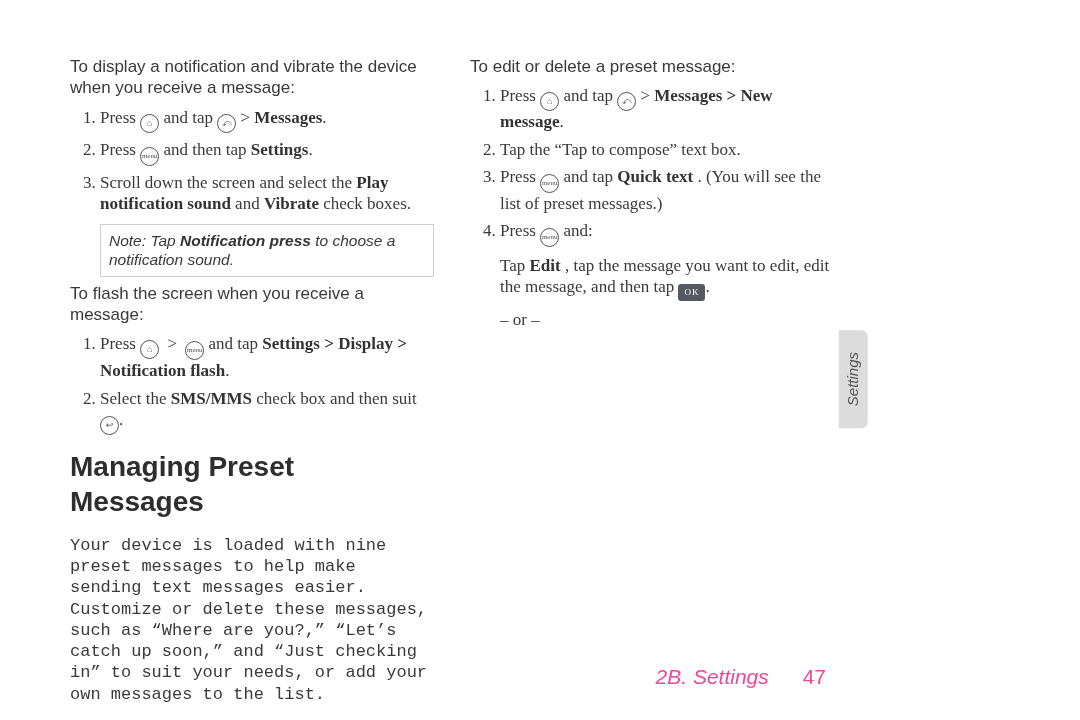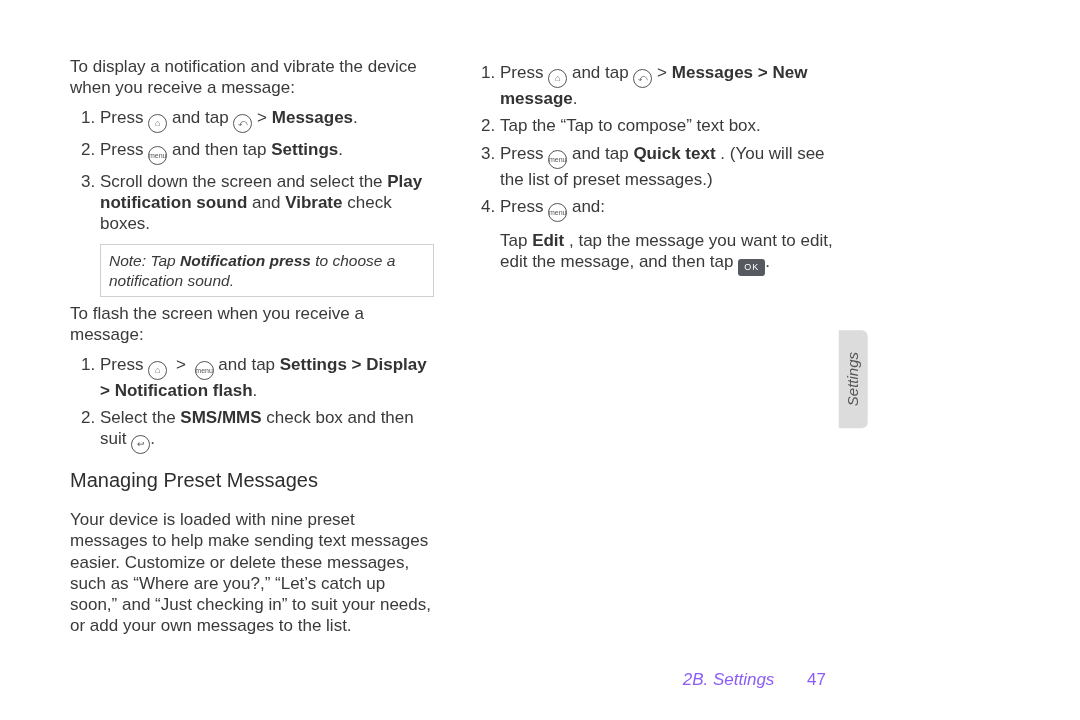--- a/index.html
+++ b/index.html
@@ -37,39 +37,40 @@
   .col {
     flex: 1 1 0;
     min-width: 0;
   }
   p.intro {
     margin: 0 0 8px 0;
   }
   ol {
     margin: 2px 0 10px 0;
     padding-left: 30px;
+    font-family: Liberation Serif, serif;
   }
   ol > li {
     margin: 6px 0;
   }
   .sub {
     margin: 8px 0;
   }
   .note-box {
     border: 1px solid var(--box-border);
     background: #fff;
     padding: 6px 8px;
     font-size: 15.5px;
     margin: 6px 0 6px 30px;
     font-style: italic;
   }
   .note-box b { font-style: italic; }
   h3.section {
-    font-weight: 400;
-    font-size: 20px;
+    font-weight: 700;
+    font-size: 28px;
     margin: 14px 0 6px 0;
     color: #2e2e2e;
   }
   b { font-weight: 700; color: #333; }
   
   .ic {
     display: inline-flex;
     align-items: center;
     justify-content: center;
     vertical-align: -3px;
@@ -111,22 +112,22 @@
     writing-mode: vertical-rl;
     transform: rotate(180deg);
     text-align: center;
   }
   
   .footer {
     position: absolute;
     bottom: 30px;
     right: 78px;
     font-style: italic;
-    font-size: 17px;
-    color: #8b5cf6;
+    font-size: 21px;
+    color: #ec4899;
   }
   .footer .pg {
     font-style: normal;
     margin-left: 28px;
   }
 </style>
 </head>
 <body>
 
 <div class="page">
@@ -176,24 +177,25 @@
         </li>
         <li>
           <span>Select the </span>
           <b>SMS/MMS</b>
           <span> check box and then suit </span>
           <span class="ic">↩</span><span>.</span>
         </li>
       </ol>
 
       <h3 class="section">Managing Preset Messages</h3>
-      <p style="margin-top:16px;">Your device is loaded with nine preset messages to help make sending text messages easier. Customize or delete these messages, such as “Where are you?,” “Let’s catch up soon,” and “Just checking in” to suit your needs, or add your own messages to the list.</p>
+      <p style="margin-top:16px;font-family:Liberation Mono, monospace;">Your device is loaded with nine preset messages to help make sending text messages easier. Customize or delete these messages, such as “Where are you?,” “Let’s catch up soon,” and “Just checking in” to suit your needs, or add your own messages to the list.</p>
     </div>
 
     <div class="col">
+      <p class="intro">To edit or delete a preset message:</p>
       <ol>
         <li>
           <span>Press </span>
           <span class="ic">⌂</span>
           <span> and tap </span>
           <span class="ic">⤺</span>
           <span> &gt; </span>
           <b>Messages &gt; New message</b><span>.</span>
         </li>
         <li>Tap the “Tap to compose” text box.</li>
@@ -207,20 +209,21 @@
         <li>
           <span>Press </span>
           <span class="ic menu">menu</span>
           <span> and:</span>
           <div class="sub">
             <span>Tap </span>
             <b>Edit</b>
             <span>, tap the message you want to edit, edit the message, and then tap </span>
             <span class="ok-pill">OK</span><span>.</span>
           </div>
+          <div class="sub">– or –</div>
         </li>
       </ol>
     </div>
 
   </div>
 
   <div class="side-tab">Settings</div>
 
   <div class="footer">
     <span>2B. Settings</span>

